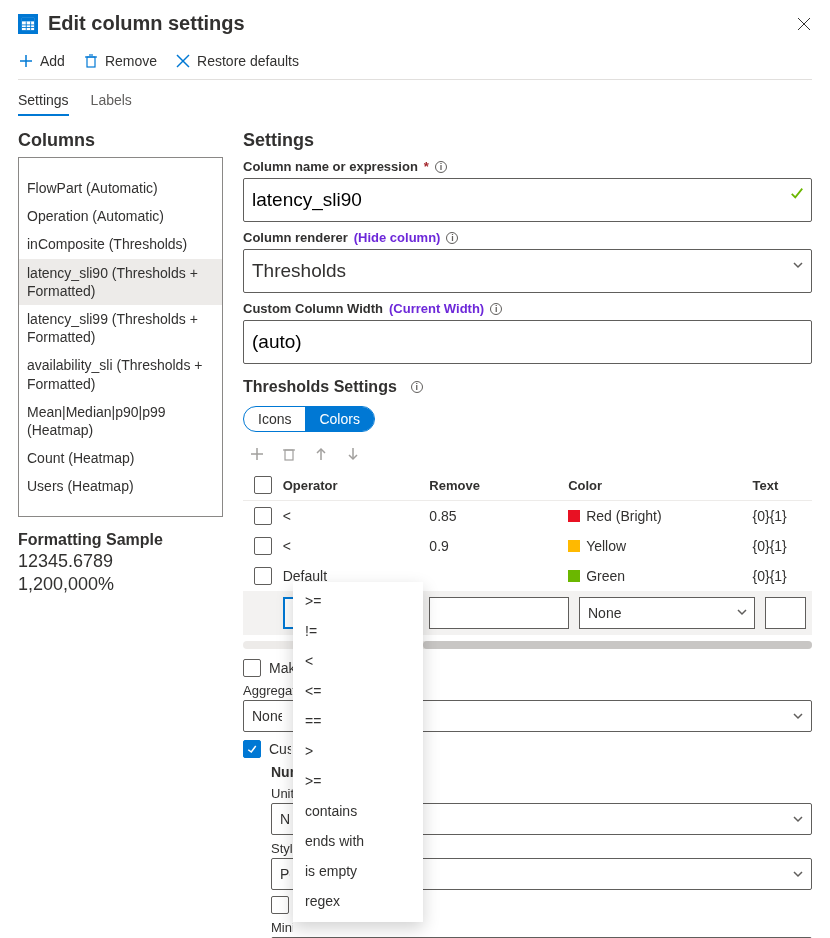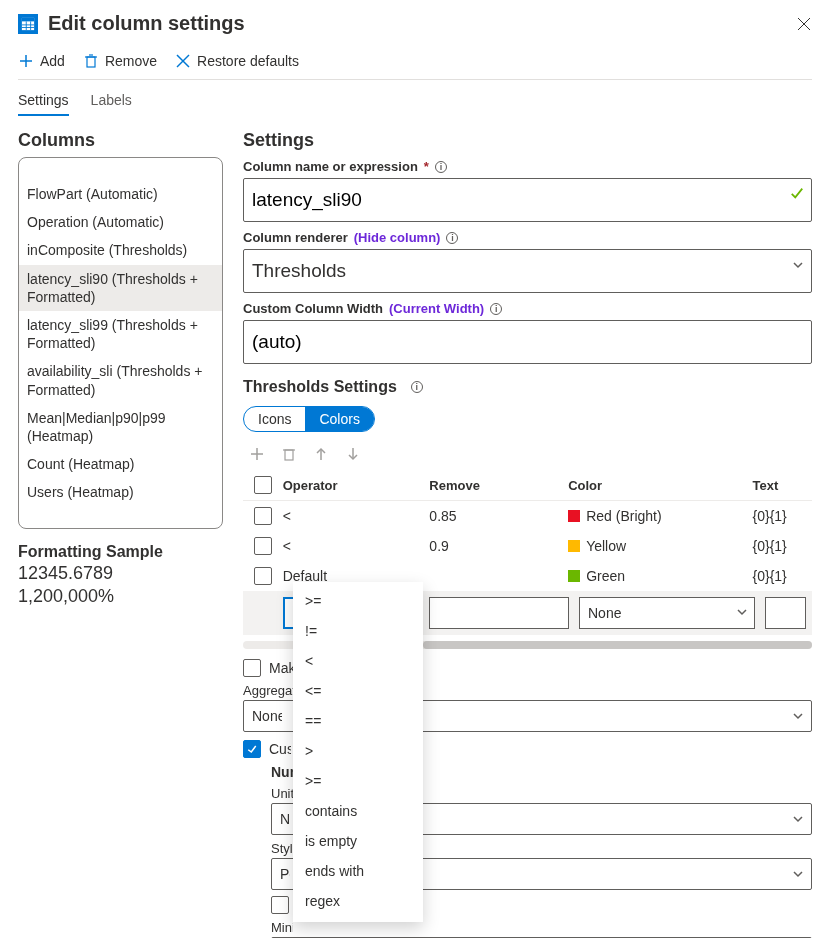--- a/index.html
+++ b/index.html
@@ -26,21 +26,21 @@
   .close-btn { width:16px; height:16px; cursor:pointer; }
   .toolbar { display:flex; gap:18px; border-bottom:1px solid #e1dfdd; padding-bottom:10px; margin-bottom:12px; }
   .toolbar-btn { display:flex; align-items:center; gap:6px; color:#323130; cursor:pointer; }
   .toolbar-btn svg { width:16px; height:16px; }
   .tabs { display:flex; gap:22px; margin-bottom:14px; }
   .tab { padding-bottom:6px; cursor:pointer; color:#605e5c; }
   .tab.active { color:#323130; border-bottom:2px solid #0078d4; font-weight:400; }
   .main { display:flex; gap:20px; }
   .left-col { width:205px; }
   .left-heading { font-size:18px; font-weight:600; margin-bottom:6px; }
-  .column-list { border:1px solid #8a8886; border-radius:8px; padding:22px 0; }
+  .column-list { border:1px solid #8a8886; border-radius:0; padding:16px 0; }
   .column-item { padding:5px 8px; font-size:14px; cursor:pointer; line-height:1.3; }
   .column-item.selected { background:#edebe9; }
   .fmt-sample-h { font-size:16px; font-weight:600; margin-top:14px; }
   .fmt-sample-v { font-size:18px; color:#323130; margin-top:2px; }
   .right-col { flex:1; min-width:0; }
   .section-h { font-size:18px; font-weight:600; margin-bottom:4px; }
   .field-label { font-size:13px; margin:8px 0 4px 0; display:flex; align-items:center; gap:6px;font-weight:bold; }
   .field-label .req { color:#a4262c; }
   .field-label .link { color:#6d28d9; cursor:pointer; }
   .info-icon { width:12px; height:12px; display:inline-flex; align-items:center; justify-content:center; border:1px solid #605e5c; border-radius:50%; font-size:9px; color:#605e5c; }
@@ -400,17 +400,17 @@
 
 <div class="dropdown" id="op-dropdown">
     <div class="dropdown-item">&gt;=</div>
     <div class="dropdown-item">!=</div>
     <div class="dropdown-item">&lt;</div>
     <div class="dropdown-item">&lt;=</div>
     <div class="dropdown-item">==</div>
     <div class="dropdown-item">&gt;</div>
     <div class="dropdown-item">&gt;=</div>
     <div class="dropdown-item">contains</div>
+    <div class="dropdown-item">ends with</div>
     <div class="dropdown-item">is empty</div>
-    <div class="dropdown-item">ends with</div>
     <div class="dropdown-item">regex</div>
     <div class="dropdown-item">starts with</div>
   </div>
 
 </body></html>

